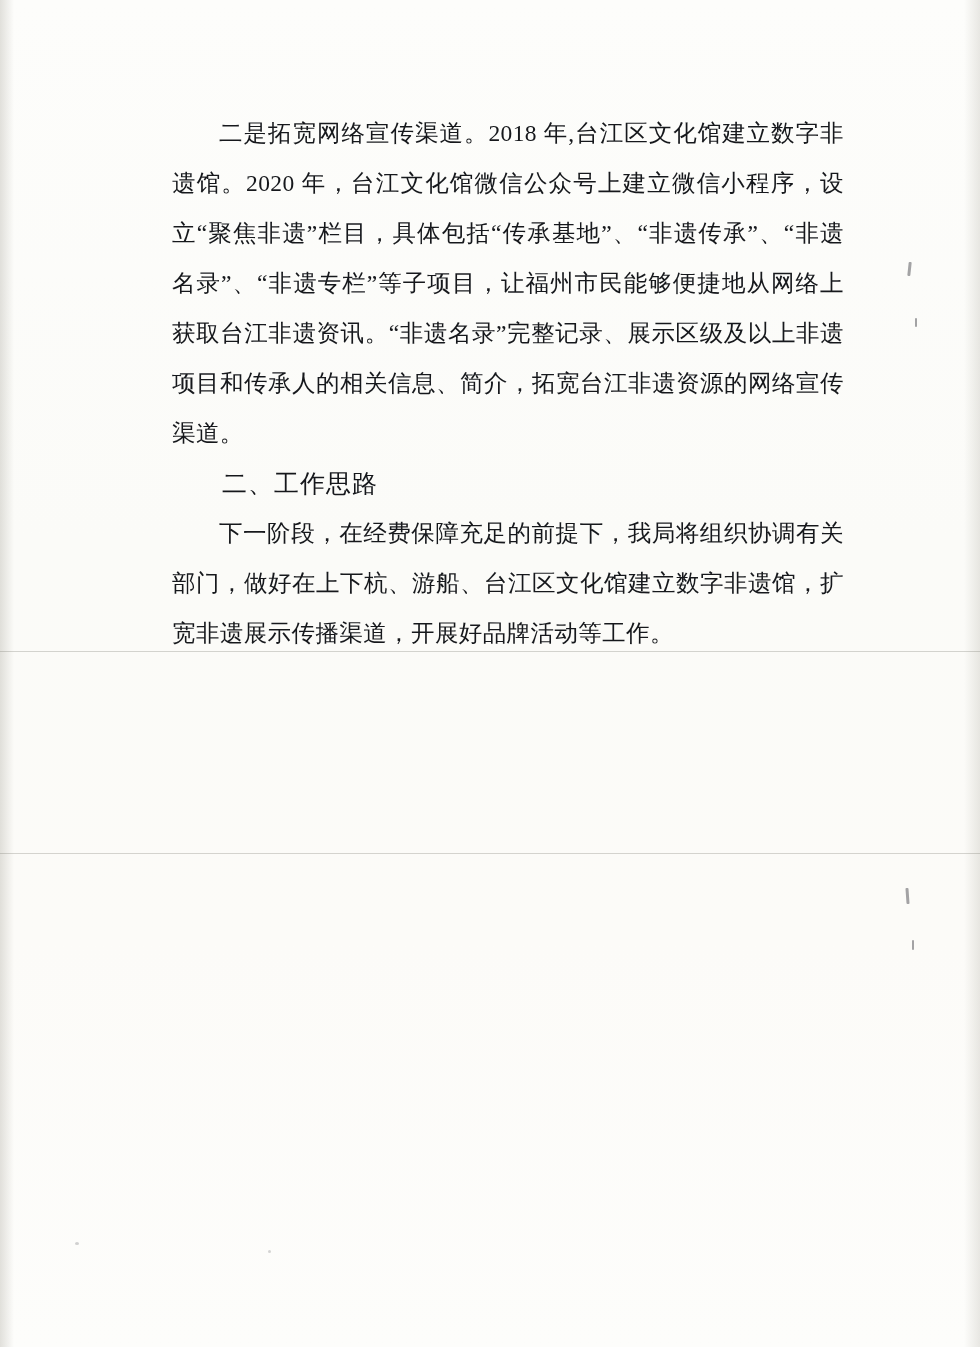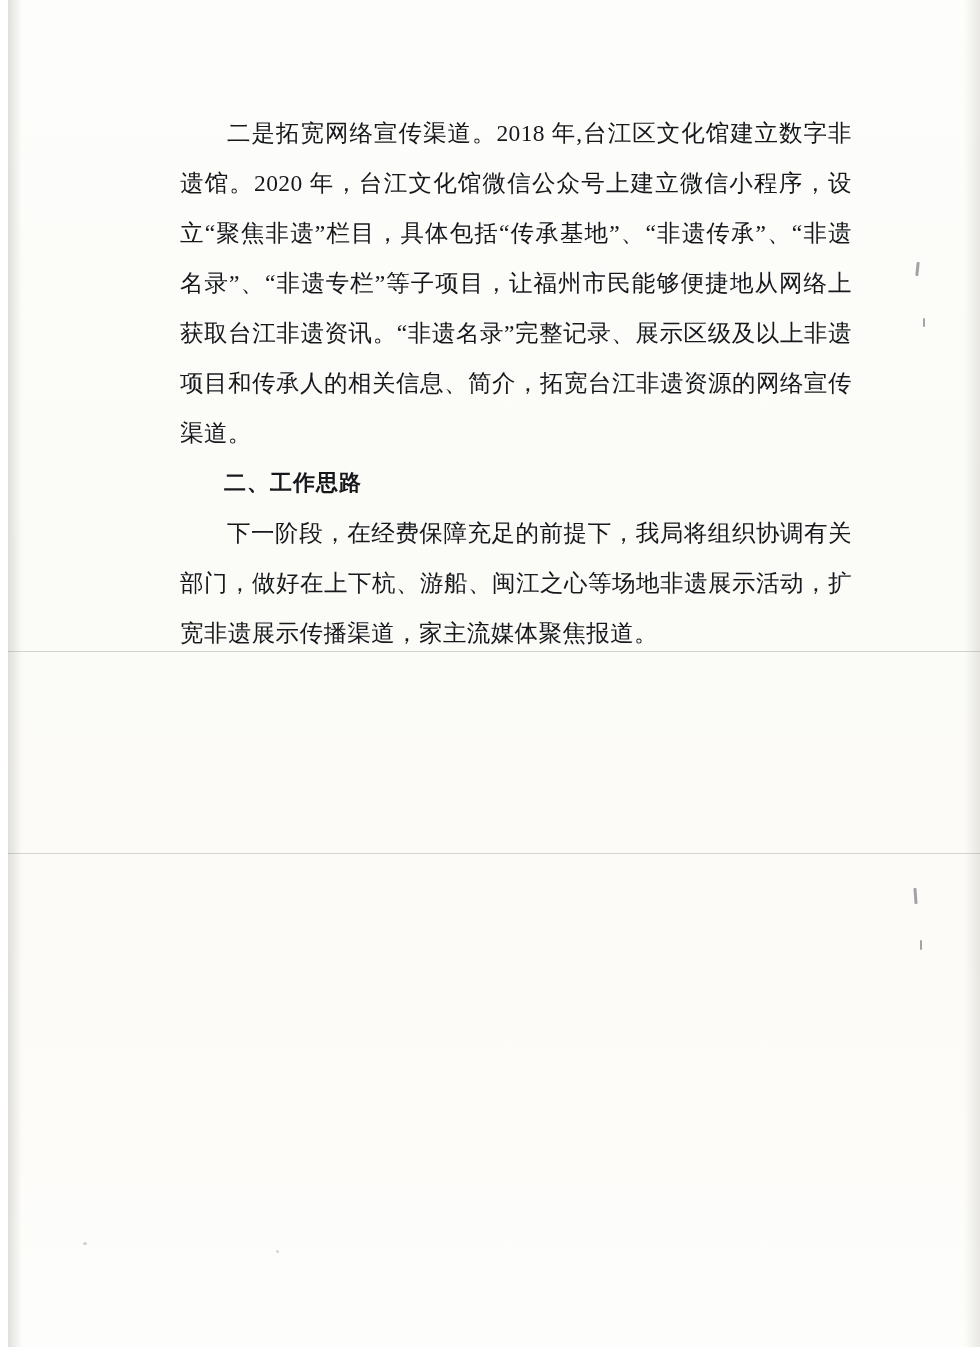--- a/index.html
+++ b/index.html
@@ -14,21 +14,20 @@
     overflow: hidden;
     position: relative;
   }
 
   
   .page {
     position: absolute;
     inset: 0;
     background:
       linear-gradient(180deg, #fdfdfb 0%, #fbfbf8 40%, #fcfbf8 70%, #fdfdfb 100%);
-    margin-left: 8px;
   }
 
   
   .fold {
     position: absolute;
     left: 0;
     width: 100%;
     height: 1px;
     background: rgba(120,120,110,0.30);
   }
@@ -80,23 +79,23 @@
     text-align: justify;
     text-justify: inter-ideograph;
     letter-spacing: 0.4px;
   }
   p.para.indent {
     text-indent: 2em;
   }
 
   h2.heading {
     margin: 0;
-    font-size: 22px;
+    font-size: 25px;
     line-height: 50px;
-    font-weight: bold;
+    font-weight: normal;
     color: #15171b;
     text-indent: 2em;
     letter-spacing: 1px;
     font-family: "Liberation Sans", "DejaVu Sans", sans-serif;
   }
 </style>
 </head>
 <body>
 
 <div class="page">
@@ -111,17 +110,17 @@
   <div class="speck s5"></div>
   <div class="speck s6"></div>
 
   <div class="content">
 
     <p class="para indent">二是拓宽网络宣传渠道。2018 年,台江区文化馆建立数字非遗馆。2020 年，台江文化馆微信公众号上建立微信小程序，设立“聚焦非遗”栏目，具体包括“传承基地”、“非遗传承”、“非遗名录”、“非遗专栏”等子项目，让福州市民能够便捷地从网络上获取台江非遗资讯。“非遗名录”完整记录、展示区级及以上非遗项目和传承人的相关信息、简介，拓宽台江非遗资源的网络宣传渠道。</p>
 
 
     <h2 class="heading">二、工作思路</h2>
 
-    <p class="para indent">下一阶段，在经费保障充足的前提下，我局将组织协调有关部门，做好在上下杭、游船、闽江之心等场地非遗展示活动，扩宽非遗展示传播渠道，家主流媒体聚焦报道。</p>
+    <p class="para indent">下一阶段，在经费保障充足的前提下，我局将组织协调有关部门，做好在上下杭、游船、台江区文化馆建立数字非遗馆，扩宽非遗展示传播渠道，开展好品牌活动等工作。</p>
 
 
   </div>
 </div>
 
 </body></html>

